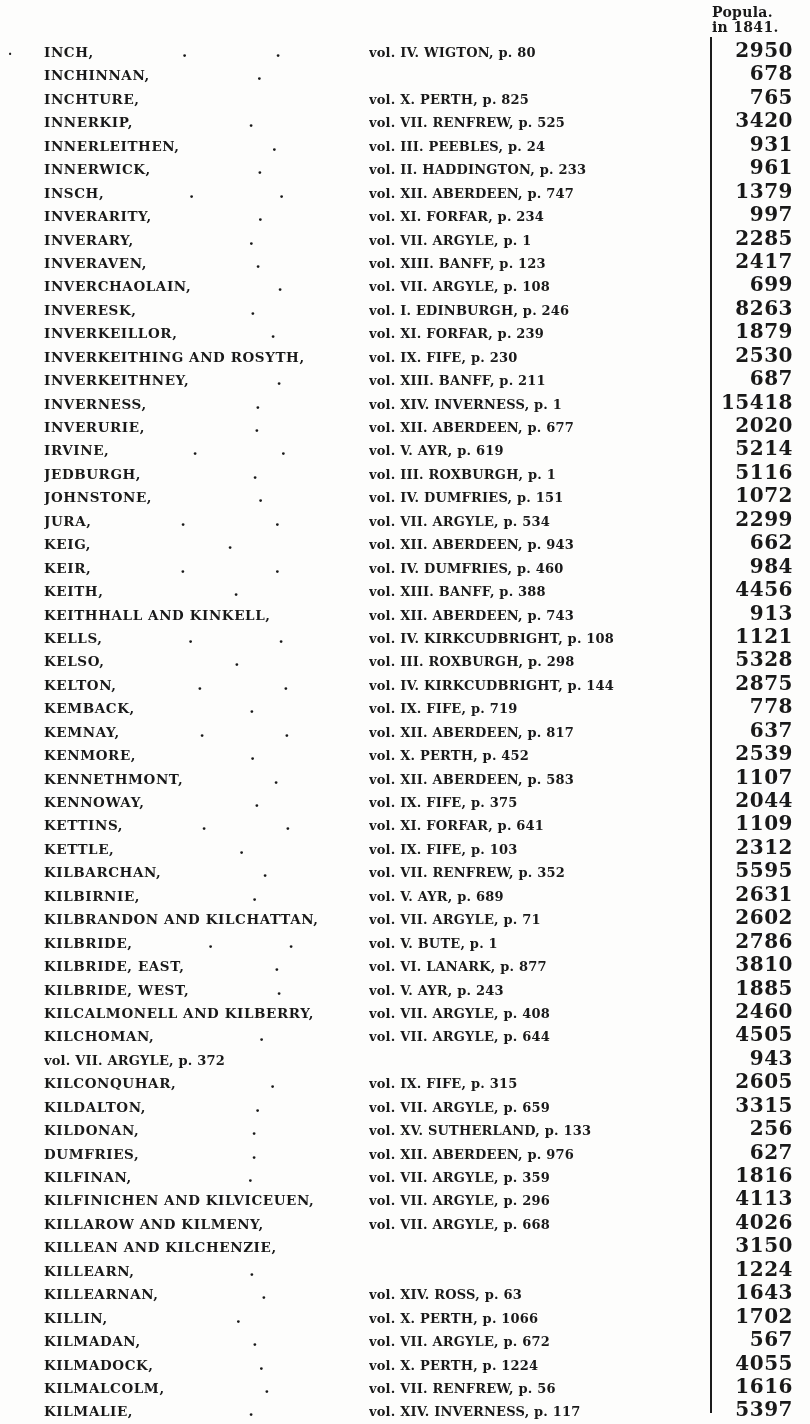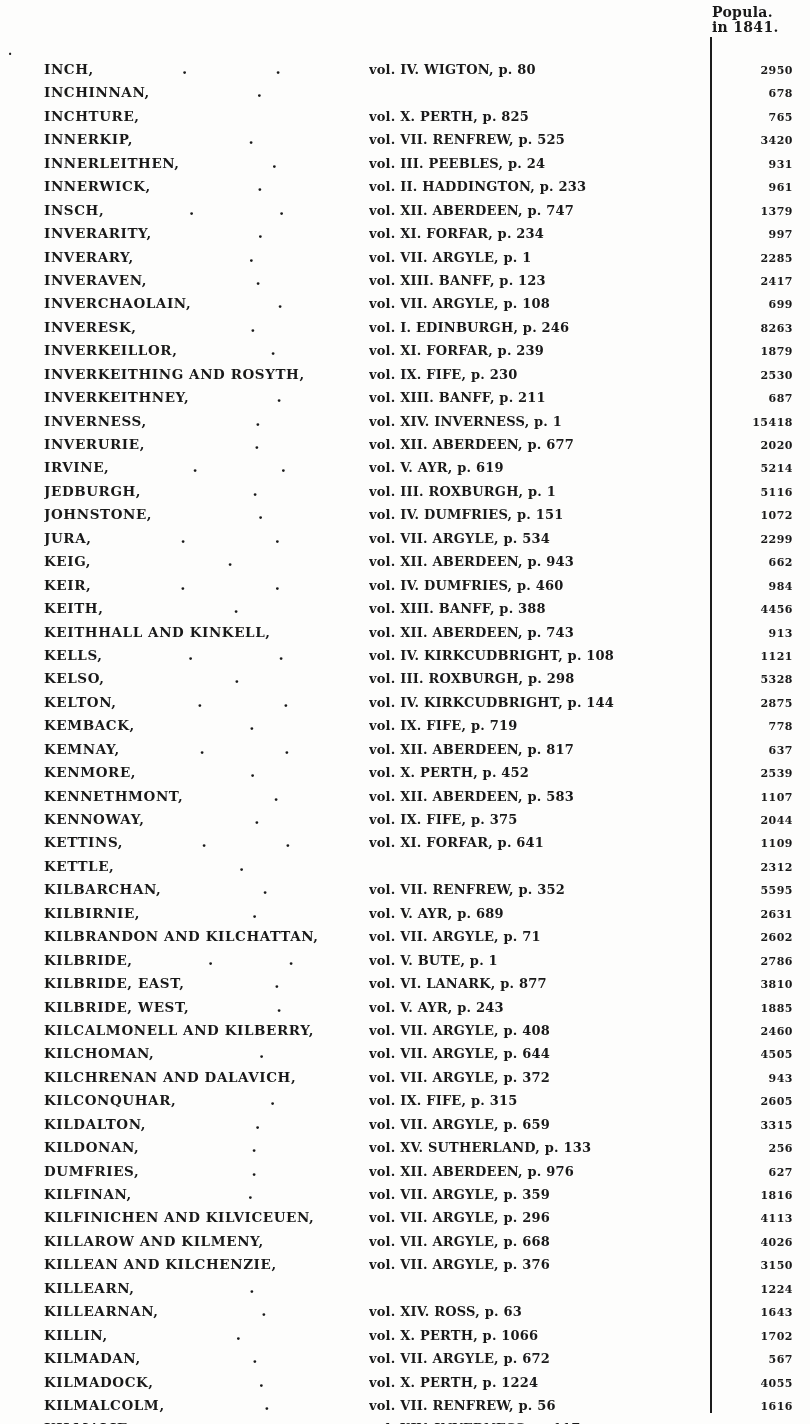--- a/index.html
+++ b/index.html
@@ -82,25 +82,24 @@
     font-size: 13px;
     font-weight: 700;
     letter-spacing: 0.2px;
     white-space: nowrap;
     overflow: hidden;
   }
   .pop {
     flex: 1;
     text-align: right;
     padding-right: 17px;
-    font-size: 11px;
+    font-size: 20px;
     font-weight: 700;
     letter-spacing: 0.5px;
     white-space: nowrap;
-    margin-top: 20px;
   }
 </style>
 </head>
 <body>
 
 <div id="page">
 
   <span class="speck">.</span>
 
   <div class="pop-header">
@@ -488,20 +487,21 @@
         <span class="pop">1109</span>
       </div>
 
       <div class="row">
         <div class="name-cell">
           <span class="name">KETTLE,</span>
           <span class="dots">
             <span class="dot">.</span>
           </span>
         </div>
+        <span class="ref">vol. IX. FIFE, p. 103</span>
         <span class="pop">2312</span>
       </div>
 
       <div class="row">
         <div class="name-cell">
           <span class="name">KILBARCHAN,</span>
           <span class="dots">
             <span class="dot">.</span>
           </span>
         </div>
@@ -577,24 +577,20 @@
           <span class="name">KILCHOMAN,</span>
           <span class="dots">
             <span class="dot">.</span>
           </span>
         </div>
         <span class="ref">vol. VII. ARGYLE, p. 644</span>
         <span class="pop">4505</span>
       </div>
 
       <div class="row">
-        <div class="name-cell">
-          <span class="name">KILCHRENAN AND DALAVICH,</span>
-          <span class="dots"></span>
-        </div>
         <span class="ref">vol. VII. ARGYLE, p. 372</span>
         <span class="pop">943</span>
       </div>
 
       <div class="row">
         <div class="name-cell">
           <span class="name">KILCONQUHAR,</span>
           <span class="dots">
             <span class="dot">.</span>
           </span>
@@ -663,21 +659,20 @@
         </div>
         <span class="ref">vol. VII. ARGYLE, p. 668</span>
         <span class="pop">4026</span>
       </div>
 
       <div class="row">
         <div class="name-cell">
           <span class="name">KILLEAN AND KILCHENZIE,</span>
           <span class="dots"></span>
         </div>
-        <span class="ref">vol. VII. ARGYLE, p. 376</span>
         <span class="pop">3150</span>
       </div>
 
       <div class="row">
         <div class="name-cell">
           <span class="name">KILLEARN,</span>
           <span class="dots">
             <span class="dot">.</span>
           </span>
         </div>

